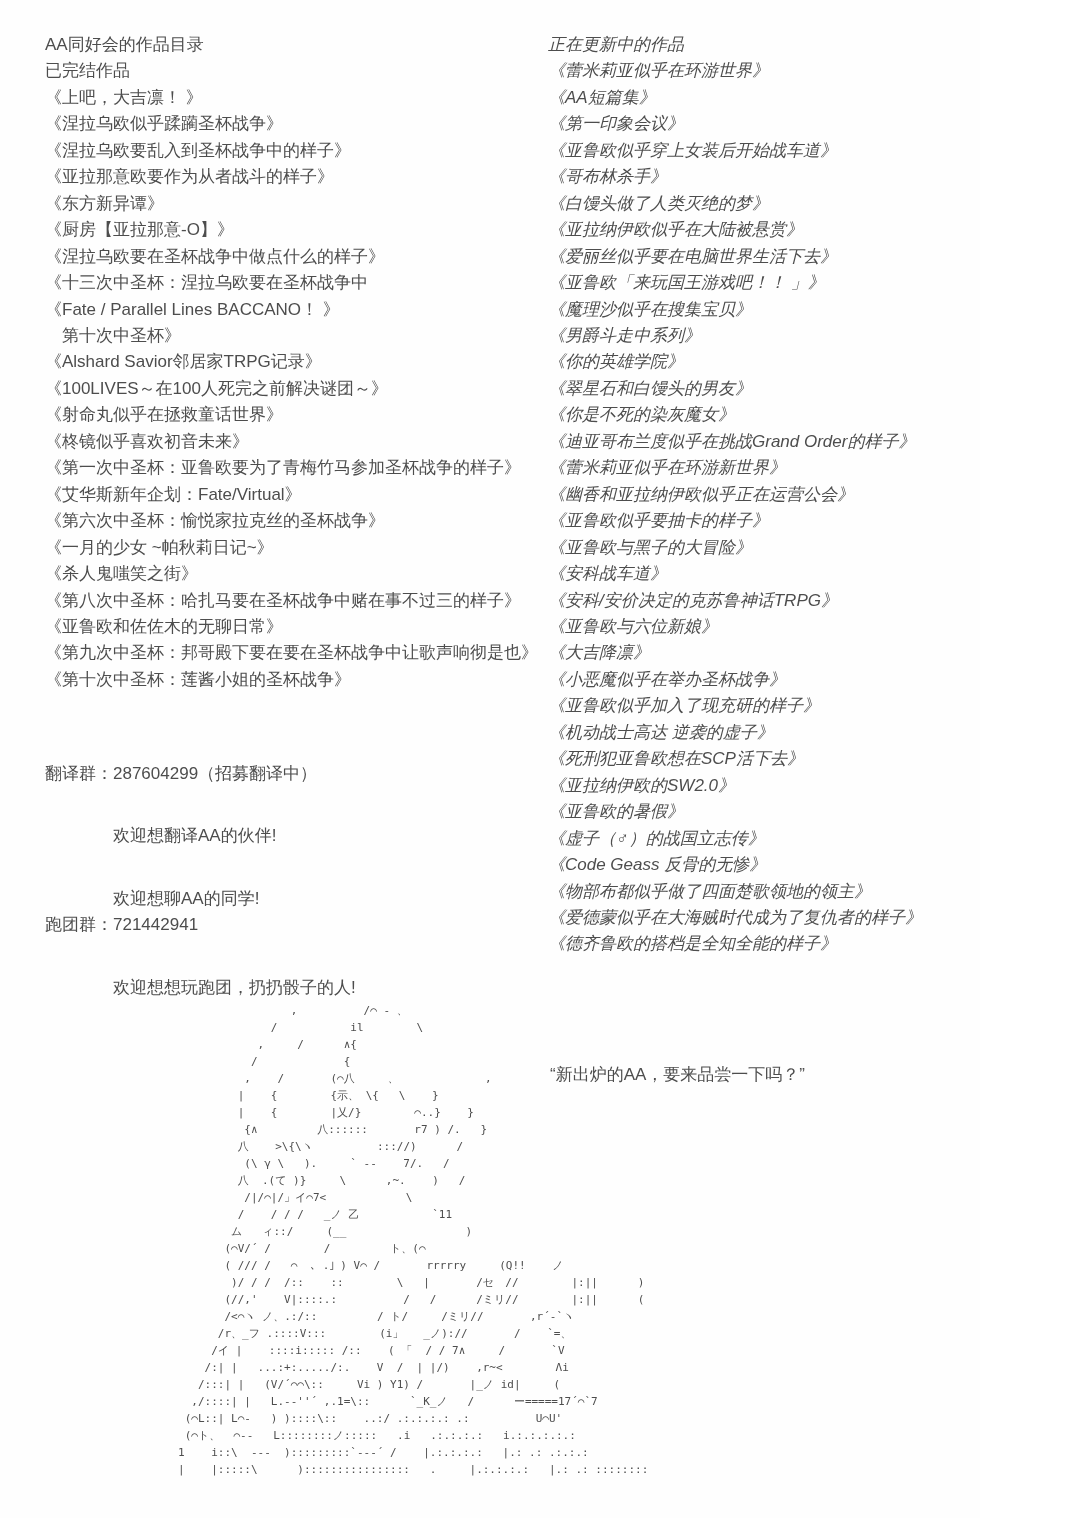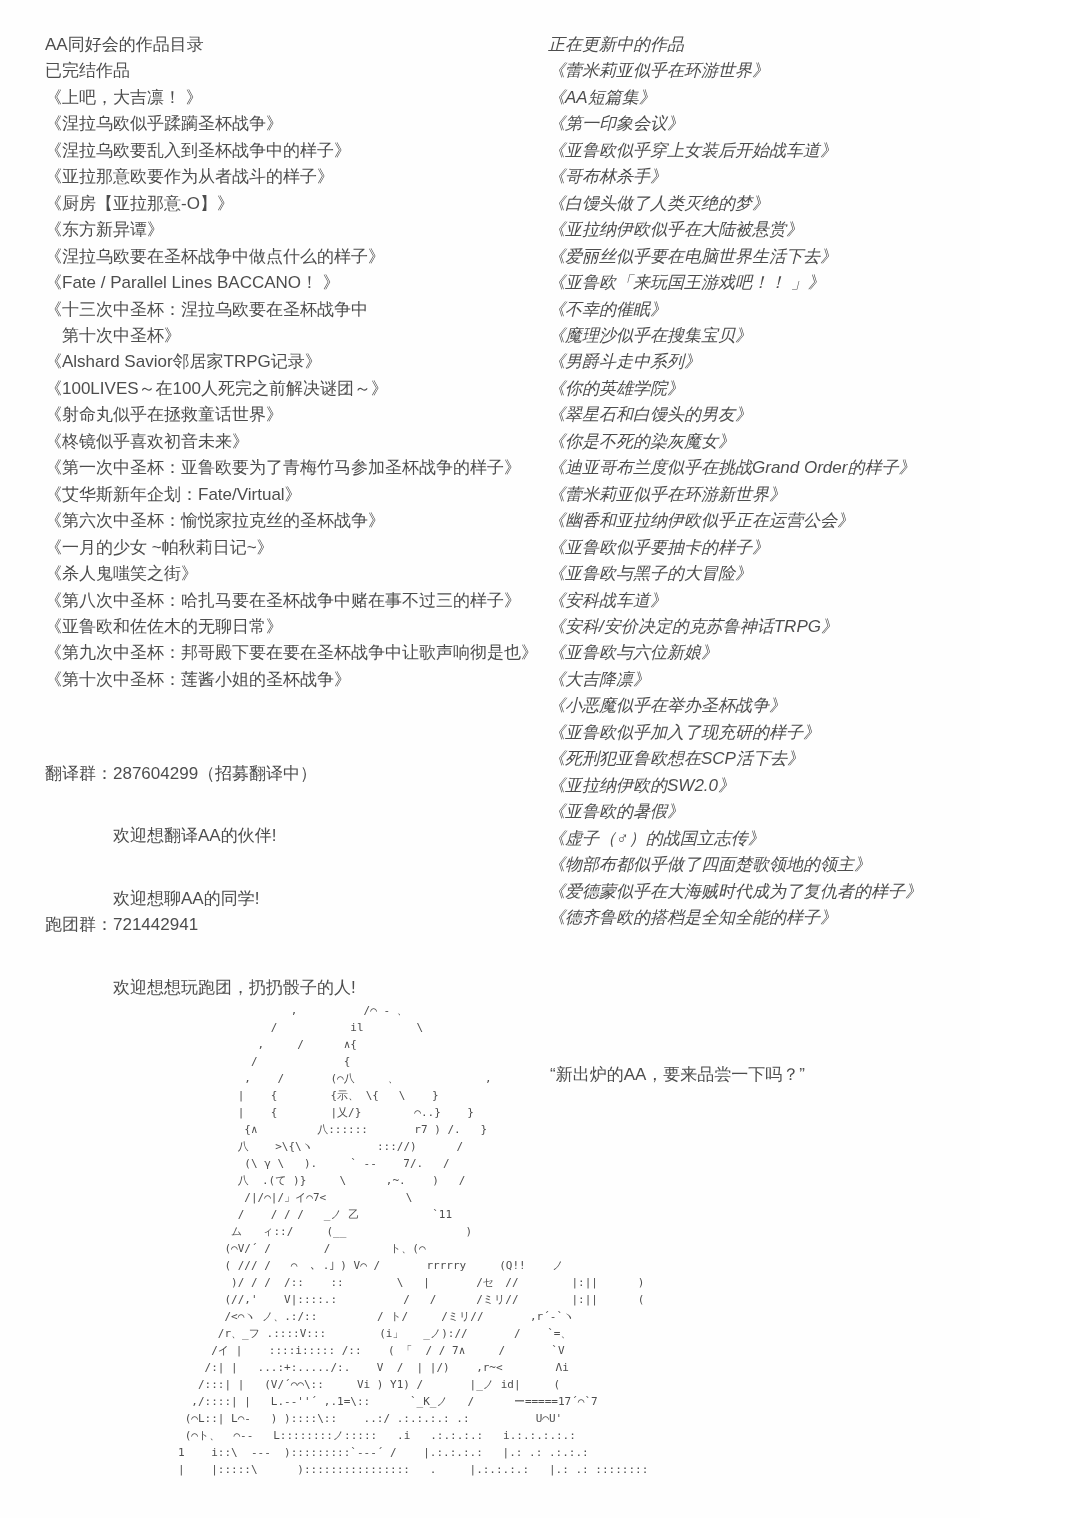--- a/index.html
+++ b/index.html
@@ -60,25 +60,25 @@
 <div class="page">
 
   <div class="col col-left">
     <div class="line">AA同好会的作品目录</div>
     <div class="line">已完结作品</div>
     <div>
         <div class="line">《上吧，大吉凛！ 》</div>
         <div class="line">《涅拉乌欧似乎蹂躏圣杯战争》</div>
         <div class="line">《涅拉乌欧要乱入到圣杯战争中的样子》</div>
         <div class="line">《亚拉那意欧要作为从者战斗的样子》</div>
+        <div class="line">《东方新异谭》</div>
         <div class="line">《厨房【亚拉那意-O】》</div>
-        <div class="line">《东方新异谭》</div>
         <div class="line">《涅拉乌欧要在圣杯战争中做点什么的样子》</div>
+        <div class="line">《十三次中圣杯：涅拉乌欧要在圣杯战争中</div>
         <div class="line">《Fate / Parallel Lines BACCANO！ 》</div>
-        <div class="line">《十三次中圣杯：涅拉乌欧要在圣杯战争中</div>
         <div class="line">　第十次中圣杯》</div>
         <div class="line">《Alshard Savior邻居家TRPG记录》</div>
         <div class="line">《100LIVES～在100人死完之前解决谜团～》</div>
         <div class="line">《射命丸似乎在拯救童话世界》</div>
         <div class="line">《柊镜似乎喜欢初音未来》</div>
         <div class="line">《第一次中圣杯：亚鲁欧要为了青梅竹马参加圣杯战争的样子》</div>
         <div class="line">《艾华斯新年企划：Fate/Virtual》</div>
         <div class="line">《第六次中圣杯：愉悦家拉克丝的圣杯战争》</div>
         <div class="line">《一月的少女 ~帕秋莉日记~》</div>
         <div class="line">《杀人鬼嗤笑之街》</div>
@@ -94,41 +94,42 @@
     <div>
         <div class="line">《蕾米莉亚似乎在环游世界》</div>
         <div class="line">《AA短篇集》</div>
         <div class="line">《第一印象会议》</div>
         <div class="line">《亚鲁欧似乎穿上女装后开始战车道》</div>
         <div class="line">《哥布林杀手》</div>
         <div class="line">《白馒头做了人类灭绝的梦》</div>
         <div class="line">《亚拉纳伊欧似乎在大陆被悬赏》</div>
         <div class="line">《爱丽丝似乎要在电脑世界生活下去》</div>
         <div class="line">《亚鲁欧「来玩国王游戏吧！！ 」》</div>
-        <div class="line">《不幸的催眠》</div>
         <div class="line">《魔理沙似乎在搜集宝贝》</div>
         <div class="line">《男爵斗走中系列》</div>
         <div class="line">《你的英雄学院》</div>
         <div class="line">《翠星石和白馒头的男友》</div>
         <div class="line">《你是不死的染灰魔女》</div>
         <div class="line">《迪亚哥布兰度似乎在挑战Grand Order的样子》</div>
         <div class="line">《蕾米莉亚似乎在环游新世界》</div>
         <div class="line">《幽香和亚拉纳伊欧似乎正在运营公会》</div>
         <div class="line">《亚鲁欧似乎要抽卡的样子》</div>
         <div class="line">《亚鲁欧与黑子的大冒险》</div>
         <div class="line">《安科战车道》</div>
         <div class="line">《安科/安价决定的克苏鲁神话TRPG》</div>
         <div class="line">《亚鲁欧与六位新娘》</div>
         <div class="line">《大吉降凛》</div>
         <div class="line">《小恶魔似乎在举办圣杯战争》</div>
         <div class="line">《亚鲁欧似乎加入了现充研的样子》</div>
+        <div class="line">《机动战士高达 逆袭的虚子》</div>
         <div class="line">《死刑犯亚鲁欧想在SCP活下去》</div>
         <div class="line">《亚拉纳伊欧的SW2.0》</div>
         <div class="line">《亚鲁欧的暑假》</div>
         <div class="line">《虚子（♂）的战国立志传》</div>
+        <div class="line">《Code Geass 反骨的无惨》</div>
         <div class="line">《物部布都似乎做了四面楚歌领地的领主》</div>
         <div class="line">《爱德蒙似乎在大海贼时代成为了复仇者的样子》</div>
         <div class="line">《德齐鲁欧的搭档是全知全能的样子》</div>
       </div>
   </div>
 
   <div class="groups-block">
     <div class="group">
       <div class="line"><span>翻译群：</span><span>287604299（招募翻译中）</span></div>
       <div class="line group-note">欢迎想翻译AA的伙伴!</div>

